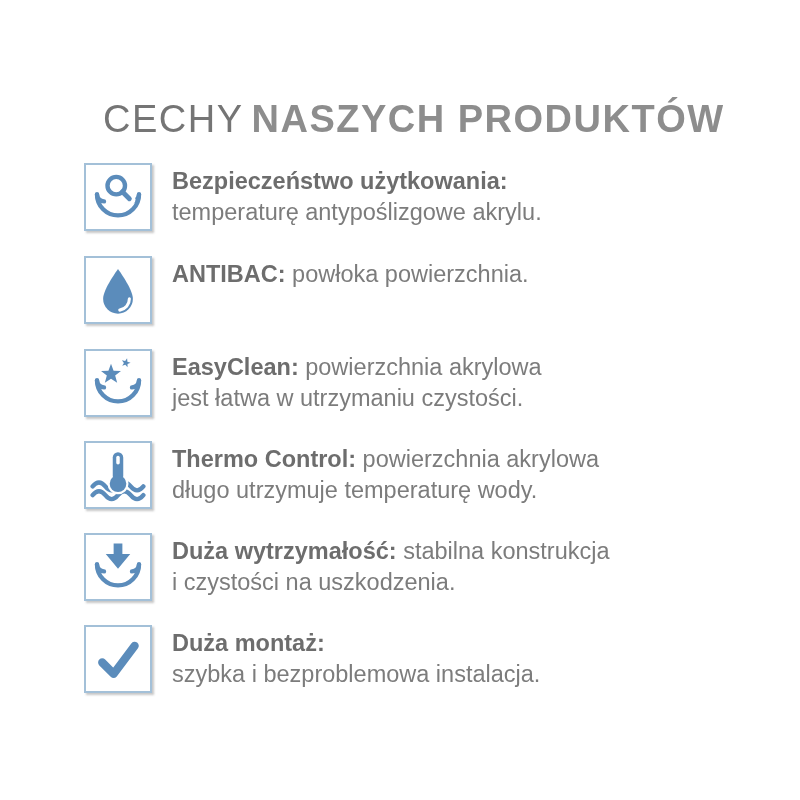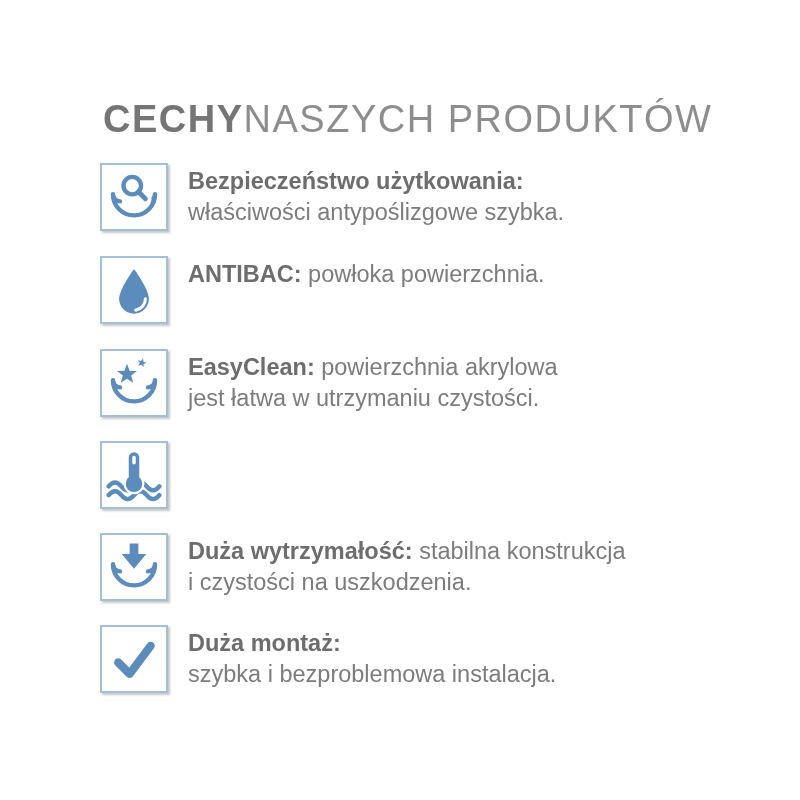--- a/index.html
+++ b/index.html
@@ -14,30 +14,31 @@
   .title {
     position: absolute;
     left: 103px;
     top: 97px;
     font-size: 38px;
     letter-spacing: 1.5px;
     white-space: nowrap;
     line-height: 44px;
   }
   .title .emph {
-    font-weight: 700;
+    font-weight: 400;
     color: #757575;
   }
   .title .rest {
-    font-weight: 400;
+    font-weight: 700;
     color: #8d8d8d;
+    margin-left: 8px;
   }
   .feature {
     position: absolute;
-    left: 100px;
+    left: 84px;
     display: flex;
     align-items: flex-start;
   }
   .icon-box {
     width: 64px;
     height: 64px;
     border: 2px solid #a3c0d8;
     background: #ffffff;
     box-shadow: 1.5px 2px 2px rgba(130,130,130,0.45);
     display: flex;
@@ -83,21 +84,21 @@
           </g>
           <circle cx="30" cy="19" r="10" fill="#ffffff" stroke="#ffffff" stroke-width="10"></circle>
           <line x1="37" y1="26" x2="46" y2="35" stroke="#ffffff" stroke-width="12" stroke-linecap="round"></line>
           <circle cx="30" cy="19" r="10" fill="none" stroke="#5b8cbb" stroke-width="5"></circle>
           <line x1="37" y1="26" x2="45" y2="34" stroke="#5b8cbb" stroke-width="5.5" stroke-linecap="round"></line>
         </svg>
       </span>
     </div>
     <div class="feature-text">
       <span class="line"><b>Bezpieczeństwo użytkowania:</b> <span></span></span>
-      <span class="line">właściwości antypoślizgowe szybka.</span>
+      <span class="line">temperaturę antypoślizgowe akrylu.</span>
     </div>
   </div>
 
   <div class="feature f2">
     <div class="icon-box">
       <span>
         <svg width="56" height="56" viewBox="0 0 64 64">
           <path d="M32 8 C32 8 15 31 15 42 a17 17 0 0 0 34 0 C49 31 32 8 32 8 Z" fill="#5b8cbb"></path>
           <path d="M45 42 a13 13 0 0 1 -11 13" fill="none" stroke="#ffffff" stroke-width="3.5" stroke-linecap="round"></path>
         </svg>
@@ -140,20 +141,24 @@
             <path d="M3 55 q7.25 -9 14.5 0 t14.5 0 t14.5 0 t14.5 0"></path>
           </g>
           <rect x="26" y="6" width="12" height="33" rx="6" fill="#ffffff" stroke="#ffffff" stroke-width="6"></rect>
           <circle cx="32" cy="42" r="9.5" fill="#ffffff" stroke="#ffffff" stroke-width="5"></circle>
           <rect x="26" y="6" width="12" height="33" rx="6" fill="#5b8cbb"></rect>
           <circle cx="32" cy="42" r="9.5" fill="#5b8cbb"></circle>
           <line x1="32" y1="12" x2="32" y2="18" stroke="#ffffff" stroke-width="4" stroke-linecap="round"></line>
         </svg>
       </span>
     </div>
+    <div class="feature-text">
+      <span class="line"><b>Thermo Control:</b> <span>powierzchnia akrylowa</span></span>
+      <span class="line">długo utrzymuje temperaturę wody.</span>
+    </div>
   </div>
 
   <div class="feature f5">
     <div class="icon-box">
       <span>
         <svg width="56" height="56" viewBox="0 0 64 64">
           <g fill="none" stroke="#5b8cbb" stroke-width="5" stroke-linecap="round">
             <path d="M8 29 a8 8 0 0 0 8 8"></path>
             <path d="M56 29 a8 8 0 0 1 -8 8"></path>
             <path d="M8 29 A24 24 0 0 0 56 29"></path>

